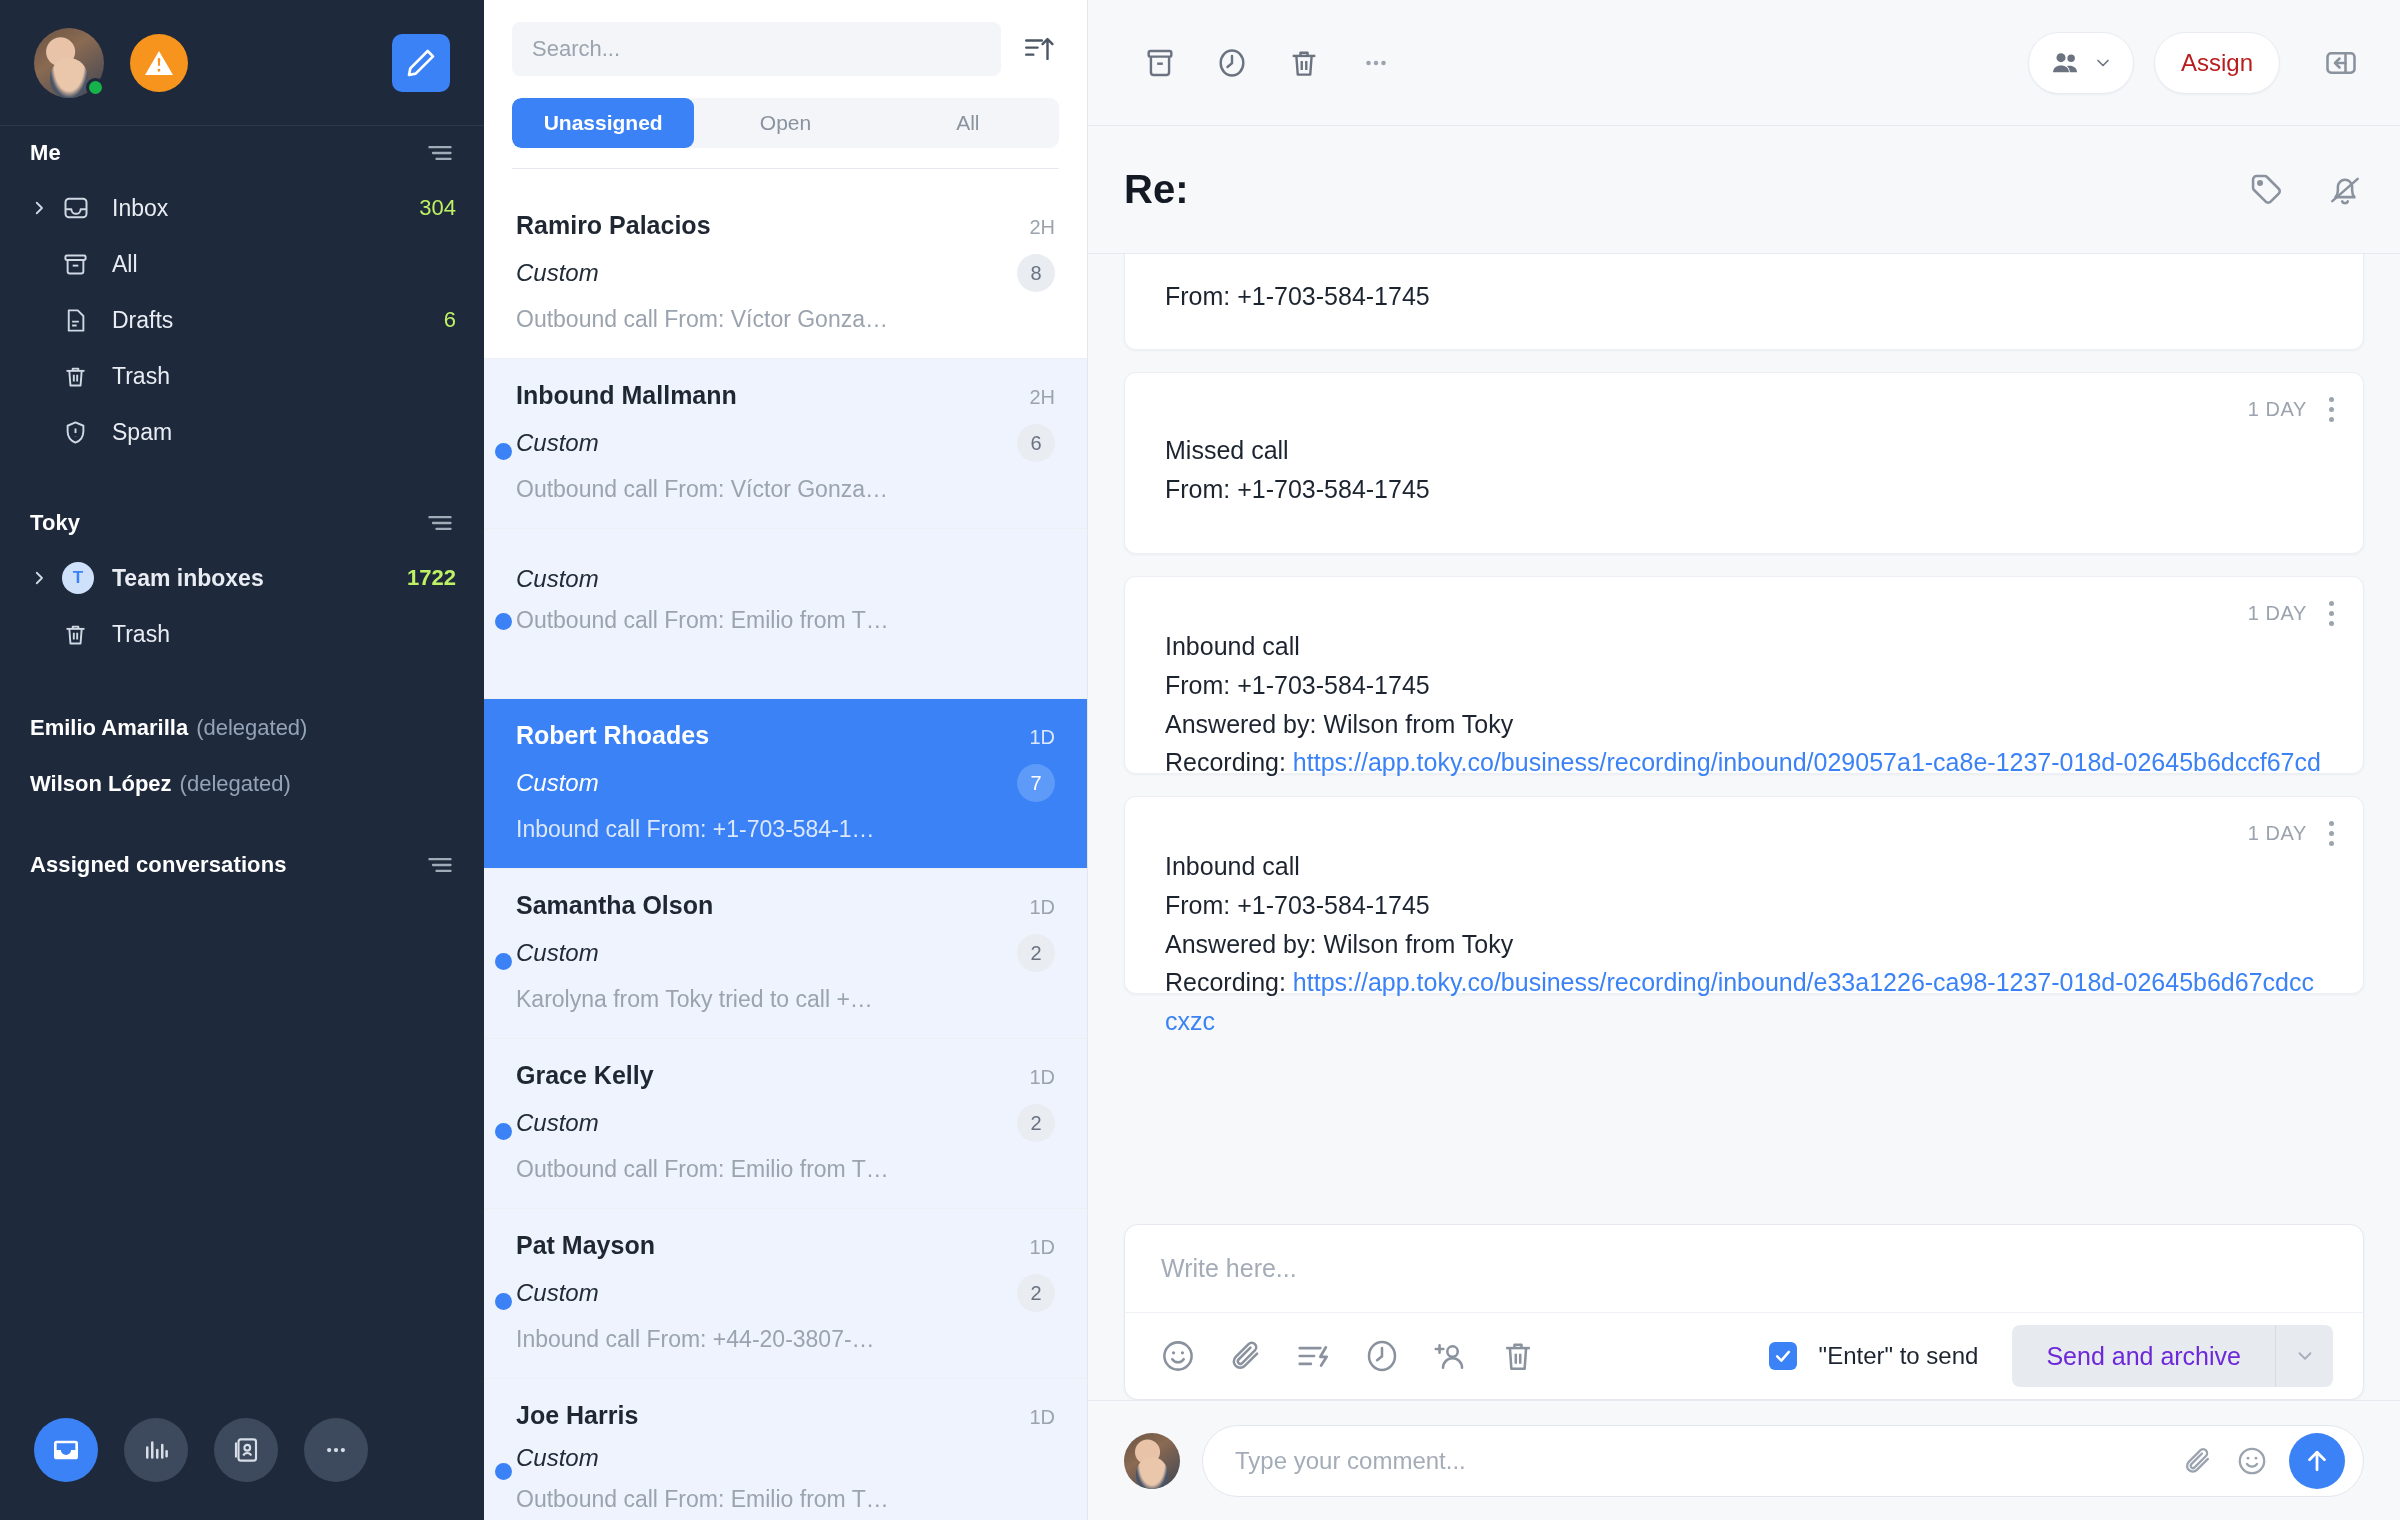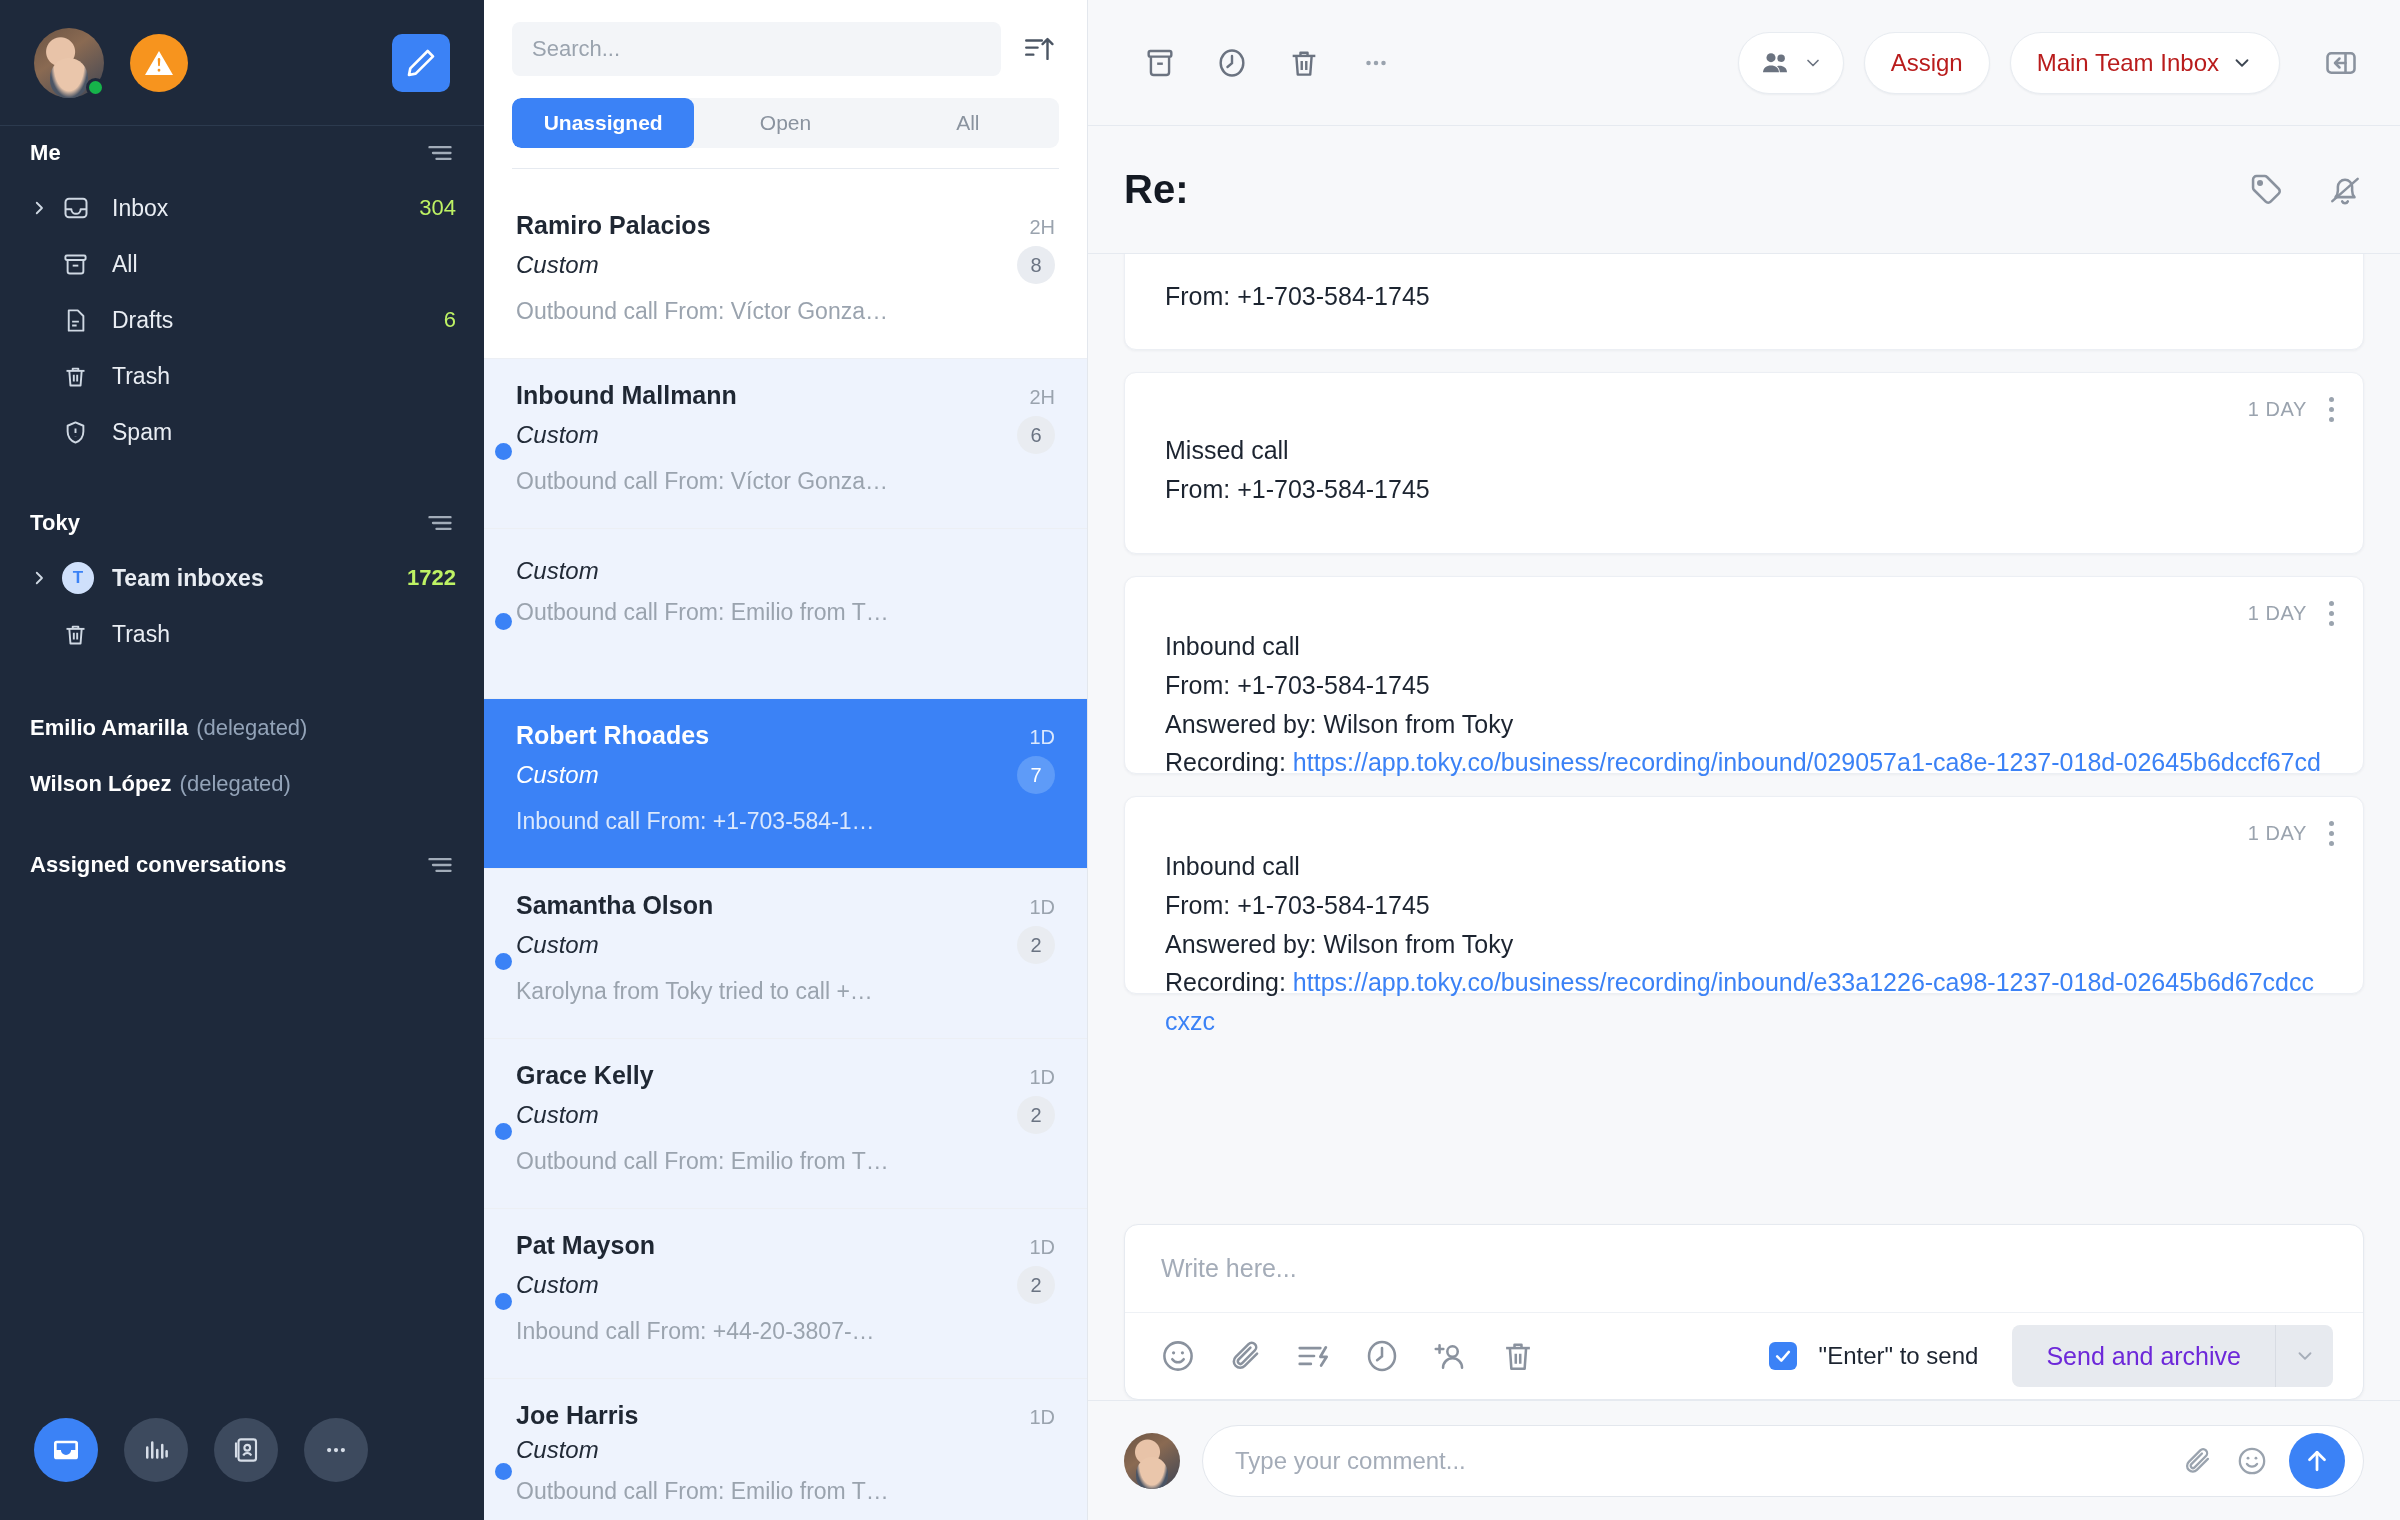--- a/index.html
+++ b/index.html
@@ -127,21 +127,21 @@
   .conv {
     position: relative; padding: 22px 32px 22px 32px;
     border-bottom: 1px solid #eceff4; background: #ffffff;
     height: 170px;
   }
   .conv.unread { background: #eef3fd; }
   .conv.selected { background: #3b82f6; }
   .conv-row1 { display: flex; align-items: baseline; justify-content: space-between; }
   .conv-name { font-size: 25px; font-weight: 700; color: #1f2733; }
   .conv-time { font-size: 20px; color: #9aa3ae; }
-  .conv-row2 { display: flex; align-items: center; justify-content: space-between; margin-top: 6px; }
+  .conv-row2 { display: flex; align-items: center; justify-content: space-between; margin-top: 14px; }
   .conv-sub { font-size: 24px; font-style: italic; color: #222b38; }
   .conv-badge {
     min-width: 38px; height: 38px; padding: 0 10px; border-radius: 19px;
     background: #e9ecf1; color: #6a7382; font-size: 20px;
     display: flex; align-items: center; justify-content: center;
   }
   .conv-snippet {
     margin-top: 14px; font-size: 23px; color: #9aa3ae;
     white-space: nowrap; overflow: hidden; text-overflow: ellipsis;
   }
@@ -599,28 +599,20 @@
           </span>
           <span>
             <svg width="20" height="20" viewBox="0 0 24 24" fill="none" stroke="#6b7380" stroke-width="2" stroke-linecap="round" stroke-linejoin="round">
                 <path d="M6 9l6 6 6-6"></path>
               </svg>
           </span>
         </div>
         <div class="pill">
           <span>Assign</span>
         </div>
-        <div class="pill">
-          <span>Main Team Inbox</span>
-          <span>
-            <svg width="22" height="22" viewBox="0 0 24 24" fill="none" stroke="#3d4652" stroke-width="2" stroke-linecap="round" stroke-linejoin="round">
-                <path d="M6 9l6 6 6-6"></path>
-              </svg>
-          </span>
-        </div>
         <div class="collapse-ico">
           <svg width="36" height="36" viewBox="0 0 24 24" fill="none" stroke="#8a929e" stroke-width="1.7" stroke-linejoin="round" stroke-linecap="round">
               <rect x="3" y="5.5" width="18" height="13" rx="2.5"></rect>
               <path d="M15 12H8.5"></path>
               <path d="M11 9l-3 3 3 3"></path>
               <path d="M15 5.5v13"></path>
             </svg>
         </div>
       </div>
     </div>

